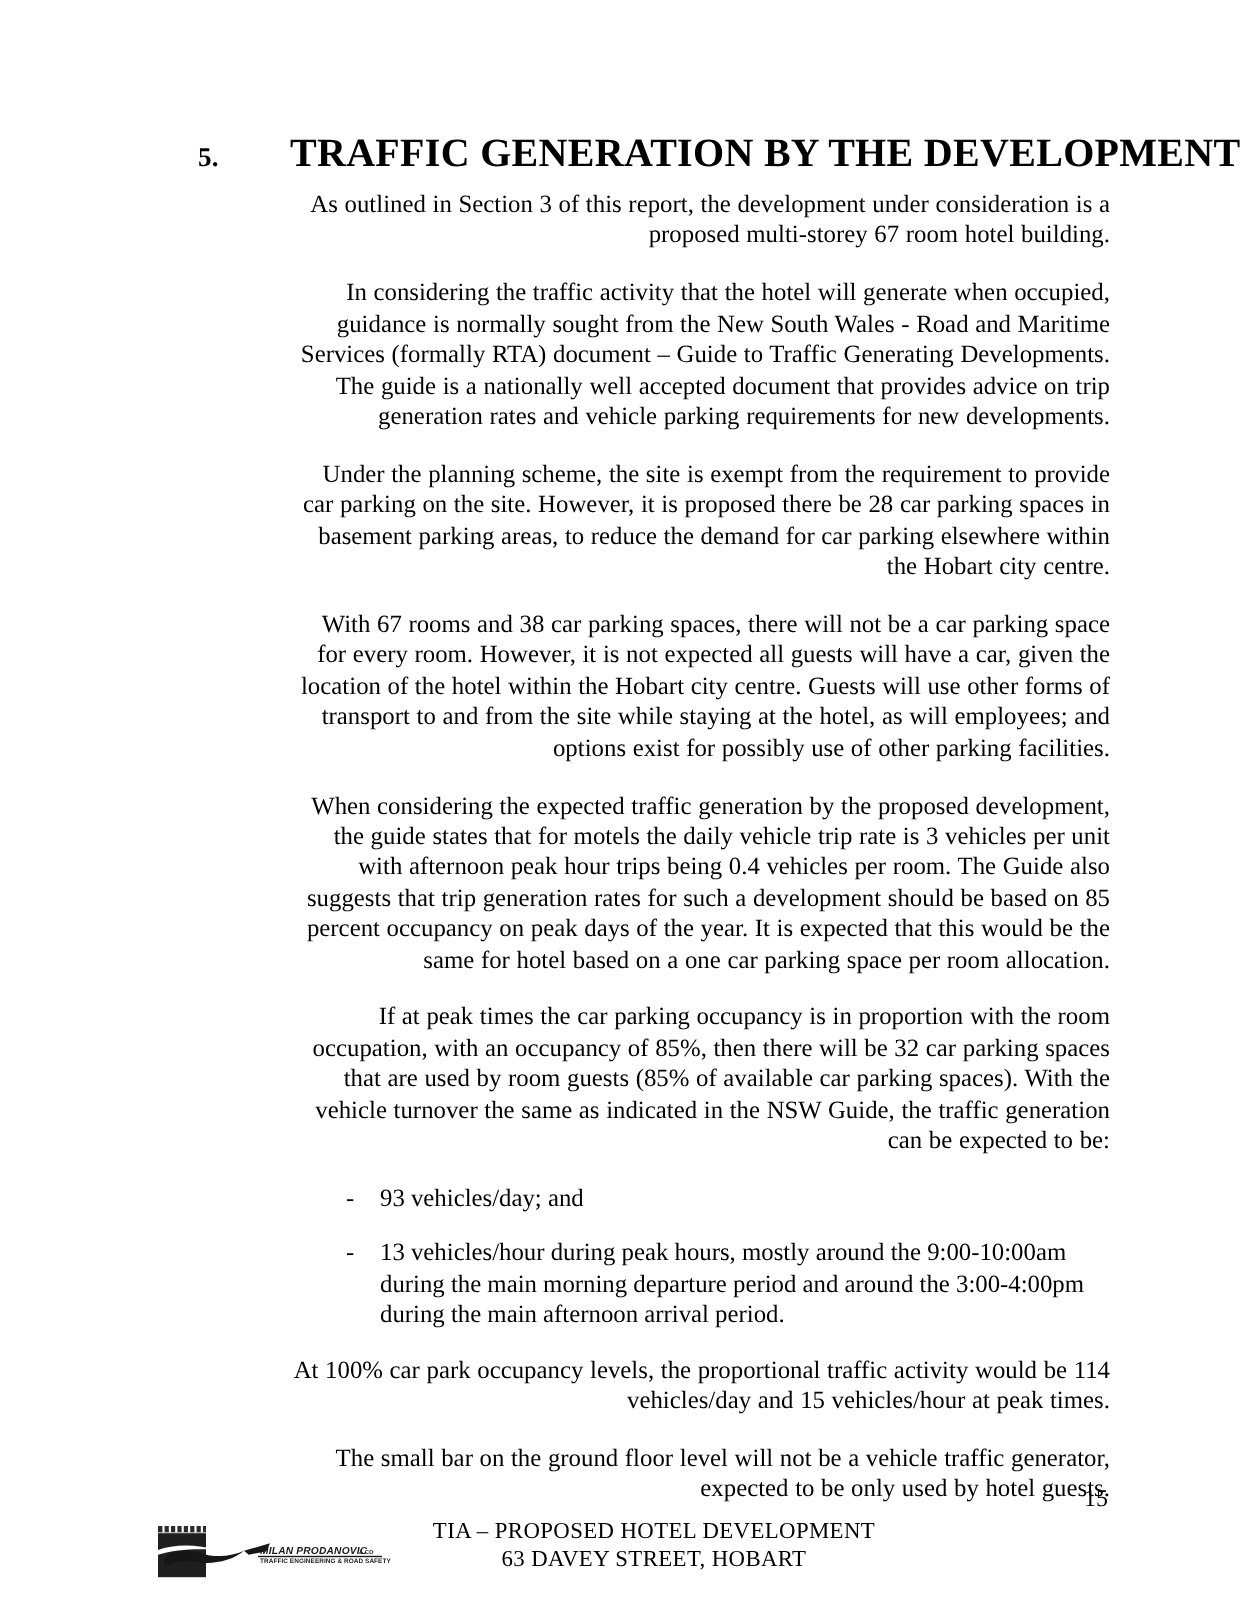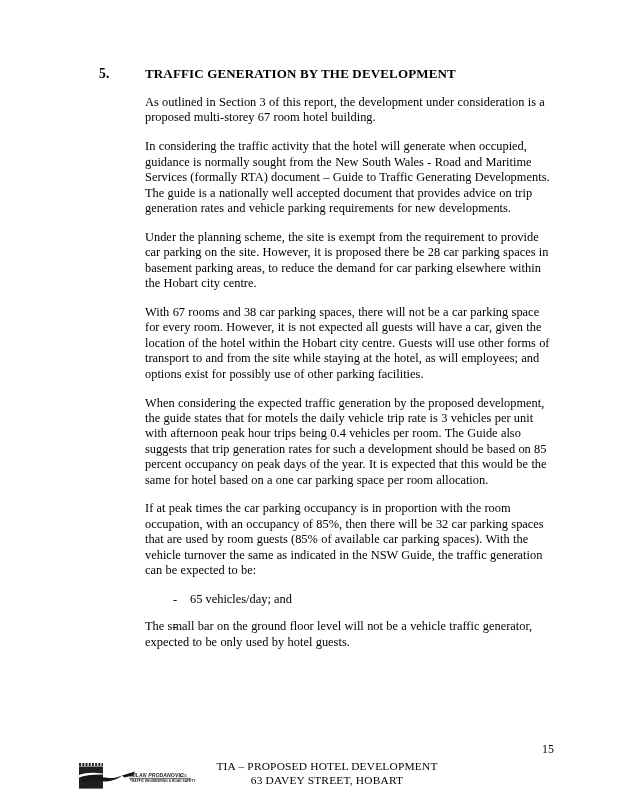--- a/index.html
+++ b/index.html
@@ -34,37 +34,37 @@
     align-items: baseline;
   }
   .section-number {
     width: 46px;
     margin-left: 99px;
     font-size: 13.6px;
     font-weight: bold;
     letter-spacing: 0.1px;
   }
   .section-title {
-    font-size: 13px;
+    font-size: 20px;
     font-weight: bold;
     letter-spacing: 0.15px;
   }
 
   
   .body-col {
     position: absolute;
     left: 145px;
     top: 95px;
     width: 410px;
   }
   p.para {
     margin: 0 0 13.5px 0;
     font-size: 12.4px;
     line-height: 15.4px;
-    text-align: left;
+    text-align: right;
     letter-spacing: 0.01px;
     word-spacing: 0.2px;
   }
   p.para:last-child { margin-bottom: 0; margin-top: 12px; }
 
   
   .dash-list {
     margin: 4px 0 12px 0;
     padding: 0;
     list-style: none;
@@ -161,27 +161,29 @@
     <p class="para">As outlined in Section 3 of this report, the development under consideration is a proposed multi-storey 67 room hotel building.</p>
     <p class="para">In considering the traffic activity that the hotel will generate when occupied, guidance is normally sought from the New South Wales - Road and Maritime Services (formally RTA) document – Guide to Traffic Generating Developments.  The guide is a nationally well accepted document that provides advice on trip generation rates and vehicle parking requirements for new developments.</p>
     <p class="para">Under the planning scheme, the site is exempt from the requirement to provide car parking on the site.  However, it is proposed there be 28 car parking spaces in basement parking areas, to reduce the demand for car parking elsewhere within the Hobart city centre.</p>
     <p class="para">With 67 rooms and 38 car parking spaces, there will not be a car parking space for every room.  However, it is not expected all guests will have a car, given the location of the hotel within the Hobart city centre.  Guests will use other forms of transport to and from the site while staying at the hotel, as will employees; and options exist for possibly use of other parking facilities.</p>
     <p class="para">When considering the expected traffic generation by the proposed development, the guide states that for motels the daily vehicle trip rate is 3 vehicles per unit with afternoon peak hour trips being 0.4 vehicles per room.  The Guide also suggests that trip generation rates for such a development should be based on 85 percent occupancy on peak days of the year.  It is expected that this would be the same for hotel based on a one car parking space per room allocation.</p>
     <p class="para">If at peak times the car parking occupancy is in proportion with the room occupation, with an occupancy of 85%, then there will be 32 car parking spaces that are used by room guests (85% of available car parking spaces).  With the vehicle turnover the same as indicated in the NSW Guide, the traffic generation can be expected to be:</p>
 
     <ul class="dash-list">
       <li class="dash-item">
         <span class="dash-marker">-</span>
-        <span>65 vehicles/day; and</span>
+        <span>93 vehicles/day; and</span>
       </li>
       <li class="dash-item">
         <span class="dash-marker">-</span>
+        <span>13 vehicles/hour during peak hours, mostly around the 9:00-10:00am during the main morning departure period and around the 3:00-4:00pm during the main afternoon arrival period.</span>
       </li>
     </ul>
 
+    <p class="para">At 100% car park occupancy levels, the proportional traffic activity would be 114 vehicles/day and 15 vehicles/hour at peak times.</p>
     <p class="para">The small bar on the ground floor level will not be a vehicle traffic generator, expected to be only used by hotel guests.</p>
   </div>
 
   <div class="page-number">15</div>
 
   <div class="footer">
     <div class="footer-center">
       <span>TIA – PROPOSED HOTEL DEVELOPMENT</span>
       <span class="footer-line2">63 DAVEY STREET, HOBART</span>
     </div>

